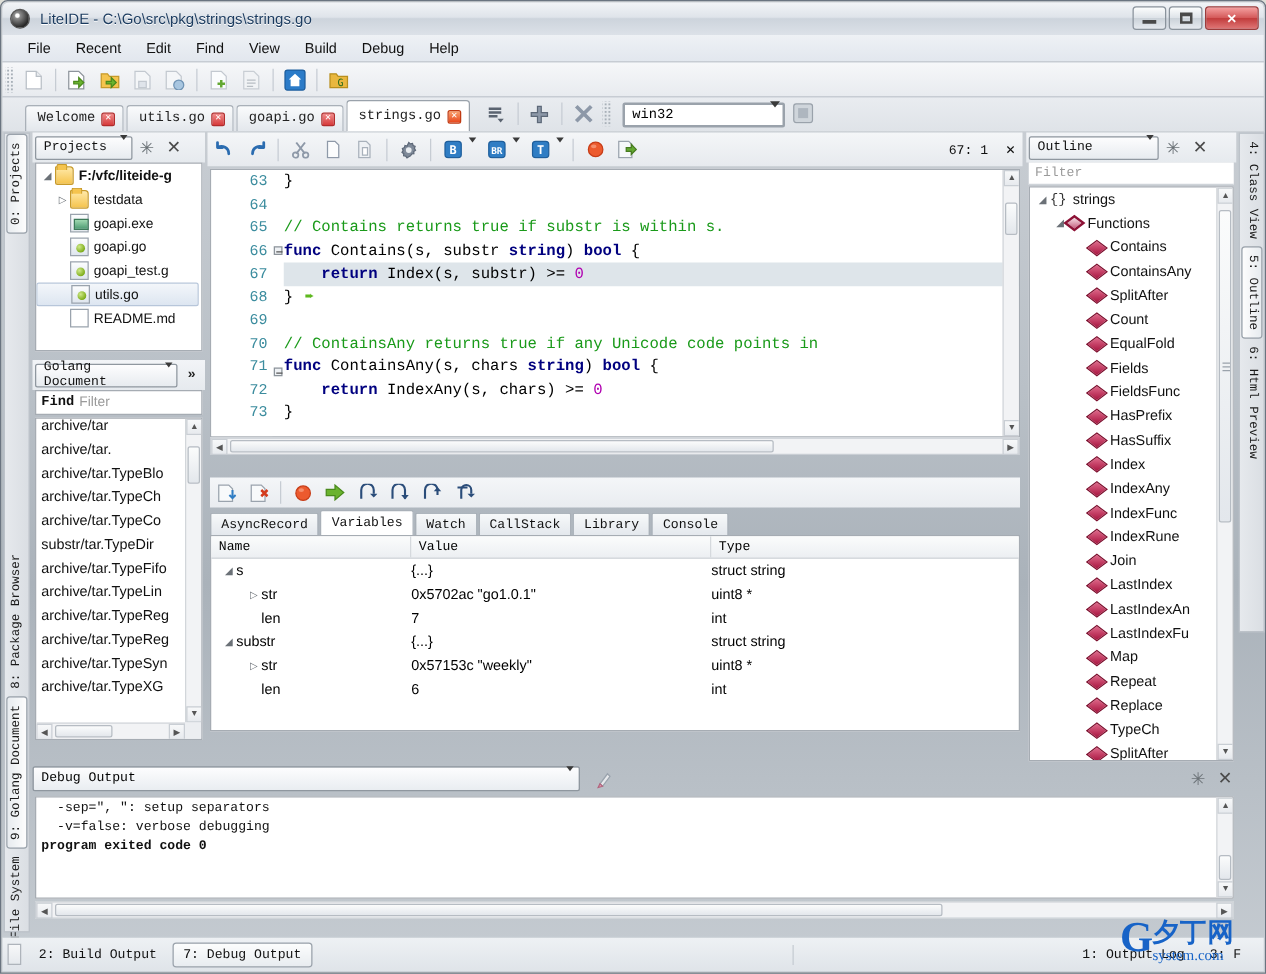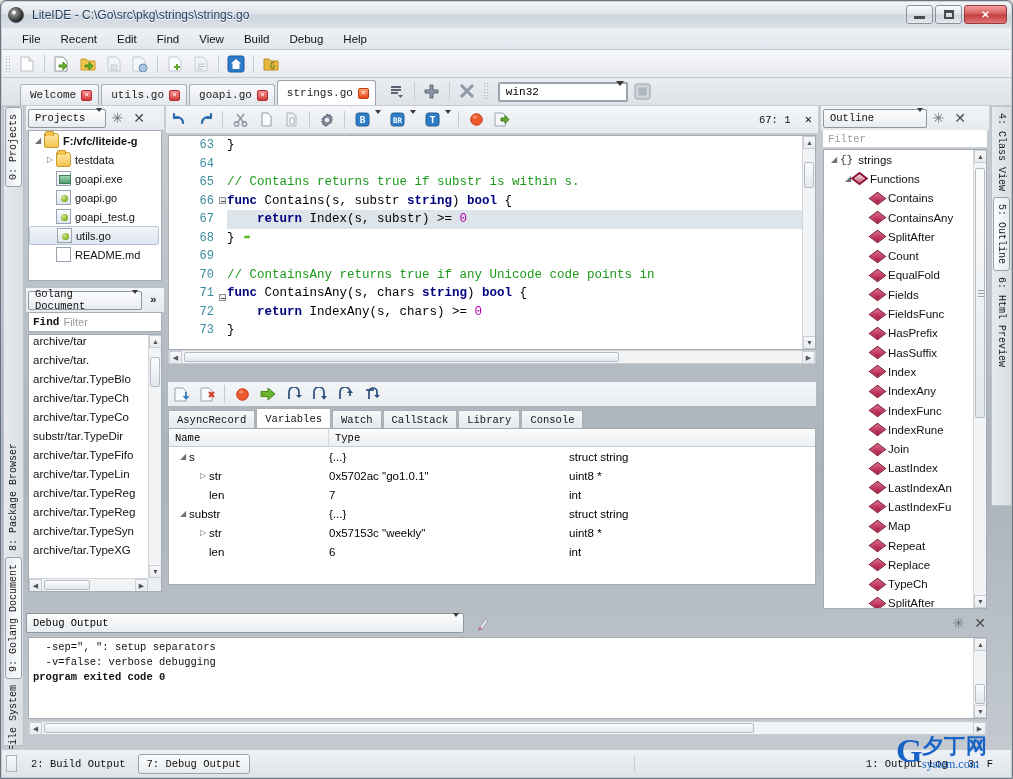--- a/index.html
+++ b/index.html
@@ -813,20 +813,21 @@
         <div class="dtab active">Variables</div>
         <div class="dtab">Watch</div>
         <div class="dtab">CallStack</div>
         <div class="dtab">Library</div>
         <div class="dtab">Console</div>
       </div>
 
       <div id="var-table">
         <div id="var-head">
           <div style="width:160px">Name</div>
+          <div style="width:240px">Value</div>
           <div style="flex:1;border-right:none">Type</div>
         </div>
         <div class="vrow">
           <span class="vname">
               <span class="tw" style="margin-left:8px">◢</span>
               <span>s</span>
             </span>
           <span class="vval">{...}</span>
           <span class="vtype">struct string</span>
         </div>

